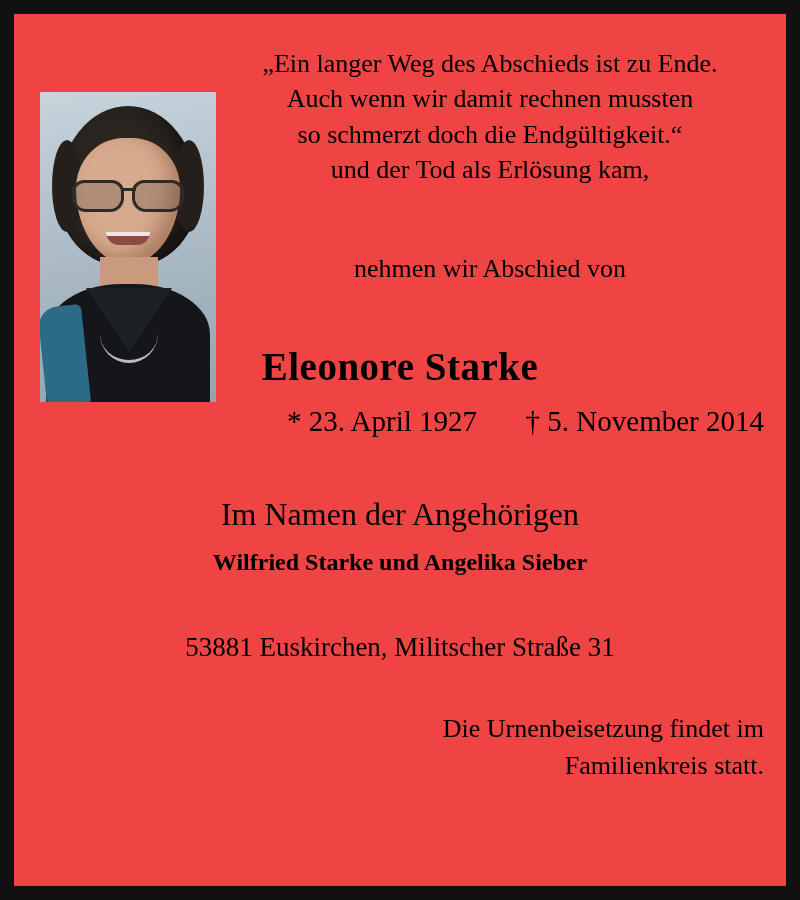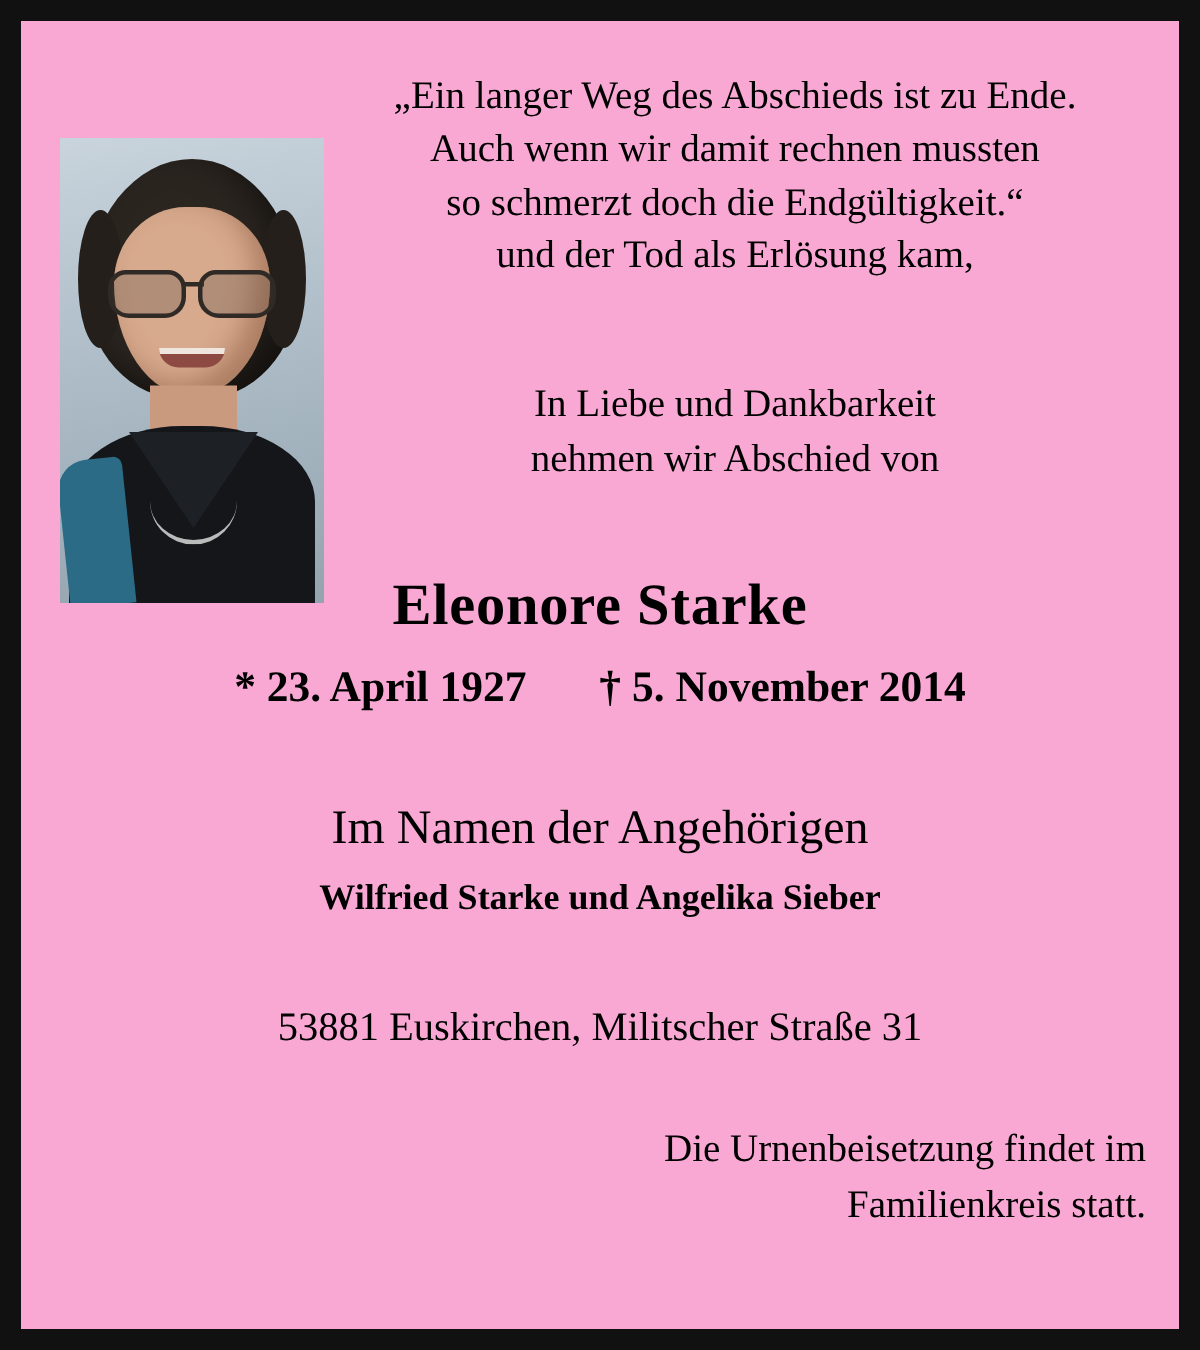--- a/index.html
+++ b/index.html
@@ -12,21 +12,21 @@
     height: 900px;
     font-family: "Liberation Serif", serif;
     color: #000000;
     overflow: hidden;
   }
   .notice {
     box-sizing: border-box;
     width: 800px;
     height: 900px;
     border: 14px solid #111111;
-    background: #f9a8d4;
+    background: #ef4444;
     position: relative;
   }
   .inner {
     box-sizing: border-box;
     width: 100%;
     height: 100%;
     padding: 18px 22px 10px 22px;
     position: relative;
   }
 
@@ -184,24 +184,23 @@
 
   .name {
     text-align: center;
     font-size: 39px;
     font-weight: bold;
     letter-spacing: 0.5px;
     margin-top: 56px;
   }
 
   .dates {
-    text-align: center;
+    text-align: right;
     font-size: 29px;
     margin-top: 16px;
-    font-weight: bold;
   }
   .dates .gap { display: inline-block; width: 34px; }
 
   .onbehalf {
     text-align: center;
     font-size: 32px;
     margin-top: 58px;
   }
 
   .survivors {
@@ -249,21 +248,20 @@
     </div>
 
     <div class="verse">
       <div>„Ein langer Weg des Abschieds ist zu Ende.</div>
       <div>Auch wenn wir damit rechnen mussten</div>
       <div>so schmerzt doch die Endgültigkeit.“</div>
       <div>und der Tod als Erlösung kam,</div>
     </div>
 
     <div class="intro">
-      <div>In Liebe und Dankbarkeit</div>
       <div>nehmen wir Abschied von</div>
     </div>
 
     <div class="name">Eleonore Starke</div>
 
     <div class="dates">
       <span>* 23. April 1927</span>
       <span class="gap"></span>
       <span>† 5. November 2014</span>
     </div>

